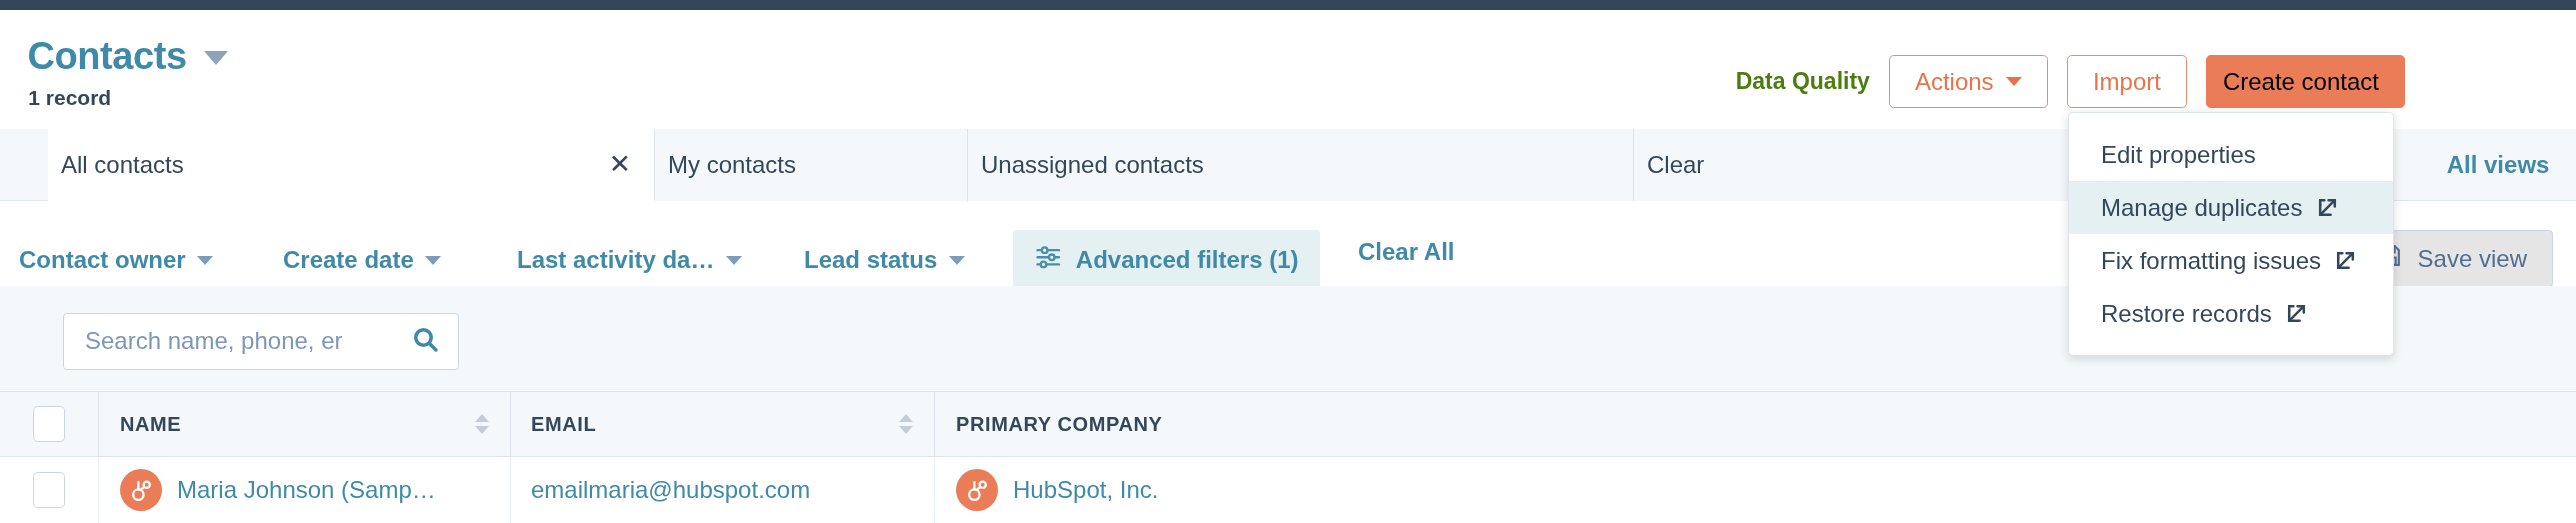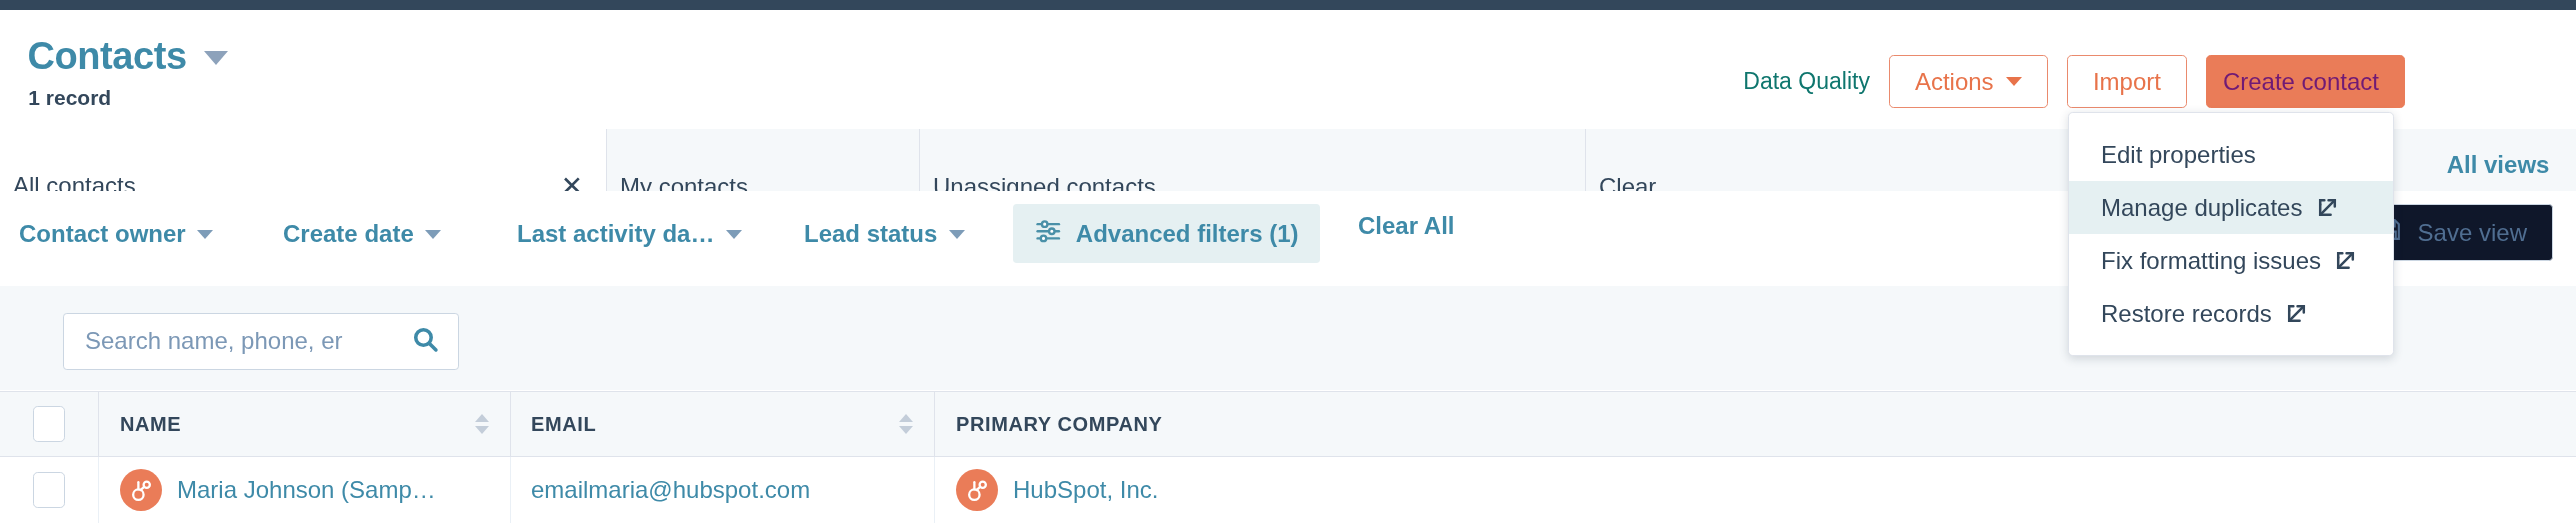--- a/index.html
+++ b/index.html
@@ -71,22 +71,22 @@
     position: absolute;
     top: 45px;
     right: 23px;
     display: flex;
     align-items: center;
     gap: 19px;
     height: 53px;
   }
   .data-quality-link {
     font-size: 23px;
-    font-weight: normal;
-    color: #0f766e;
+    font-weight: bold;
+    color: #4d7c0f;
     cursor: pointer;
     white-space: nowrap;
   }
   .btn {
     box-sizing: border-box;
     height: 53px;
     border-radius: 4.7px;
     display: flex;
     align-items: center;
     justify-content: flex-end;
@@ -96,21 +96,21 @@
     padding: 0 25px;
   }
   .btn-secondary {
     background: #ffffff;
     border: 1.9px solid #ea8a6d;
     color: #e8734a;
   }
   .btn-primary {
     background: #ea7c58;
     border: 1.9px solid #ea7c58;
-    color: #701a75;
+    color: #000000;
     padding-left: 16px;
   }
   .btn-caret {
     display: inline-block;
     margin-left: 12.3px;
     width: 0; height: 0;
     border-left: 8.5px solid transparent;
     border-right: 8.5px solid transparent;
     border-top: 9.5px solid #e8734a;
   }
@@ -154,28 +154,29 @@
     background: #f5f8fa;
     border-bottom: 0.9px solid #dfe3eb;
     box-sizing: border-box;
   }
   .tab {
     position: absolute;
     top: 0;
     height: 72px;
     box-sizing: border-box;
     display: flex;
-    align-items: flex-end;
+    align-items: center;
     padding: 0 13px;
     font-size: 24px;
     color: #33475b;
     background: #f5f8fa;
     border-right: 0.9px solid #dfe3eb;
     cursor: pointer;
     white-space: nowrap;
+    margin-left: 48px;
   }
   .tab.active {
     background: #ffffff;
     border-bottom: 0.9px solid #ffffff;
   }
   .tab-close {
     position: absolute;
     right: 23px;
     font-size: 26.6px;
     color: #33475b;
@@ -193,21 +194,21 @@
     font-size: 24px;
     font-weight: bold;
     color: #3e8aa8;
     cursor: pointer;
     white-space: nowrap;
   }
 
   
   .filters-bar {
     position: absolute;
-    top: 191px; left: 0;
+    top: 217px; left: 0;
     width: 2576px;
     height: 85px;
     background: #ffffff;
     text-decoration: underline;
   }
   .filter-pill {
     position: absolute;
     top: 21px;
     display: flex;
     align-items: center;
@@ -257,21 +258,21 @@
   .save-view-btn {
     position: absolute;
     top: 13.3px;
     right: 23px;
     box-sizing: border-box;
     height: 57px;
     display: flex;
     align-items: center;
     gap: 15px;
     padding: 0 25px;
-    background: #0f172a;
+    background: #e5e5e5;
     border: 0.9px solid #cbd6e2;
     border-radius: 3.8px;
     font-size: 24px;
     color: #506e91;
     cursor: pointer;
     white-space: nowrap;
   }
 
   
   .search-bar {

